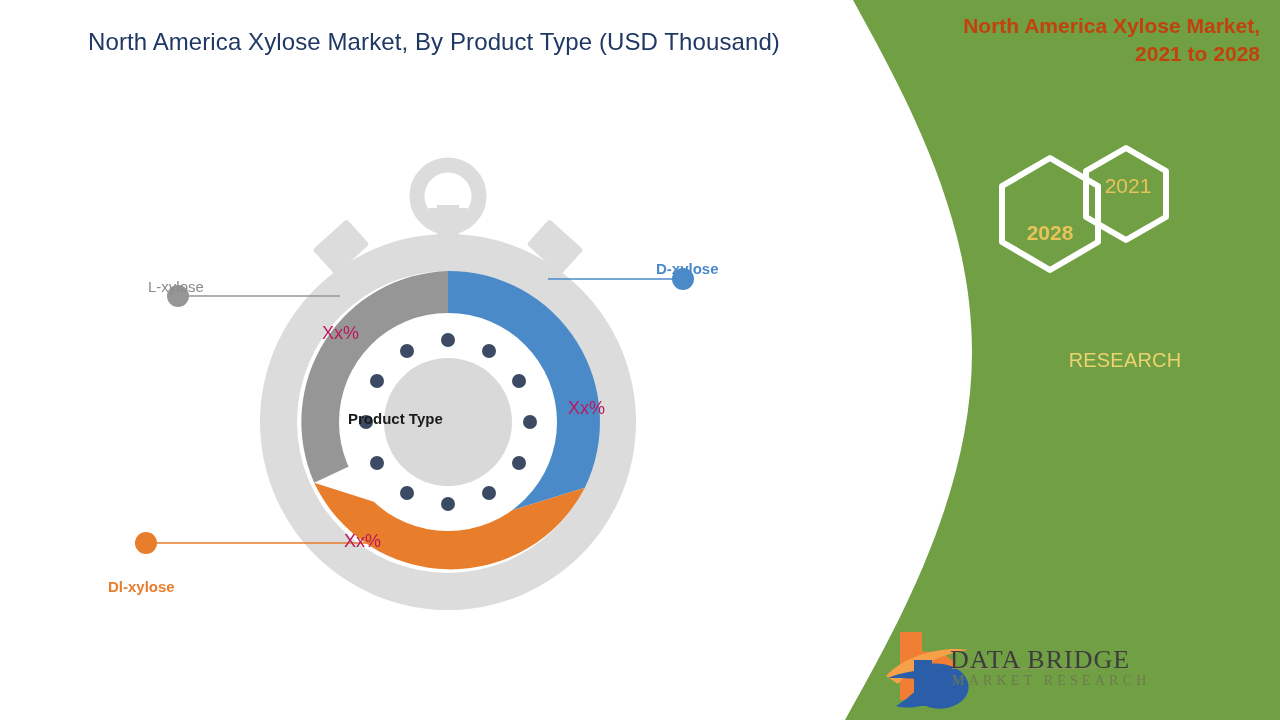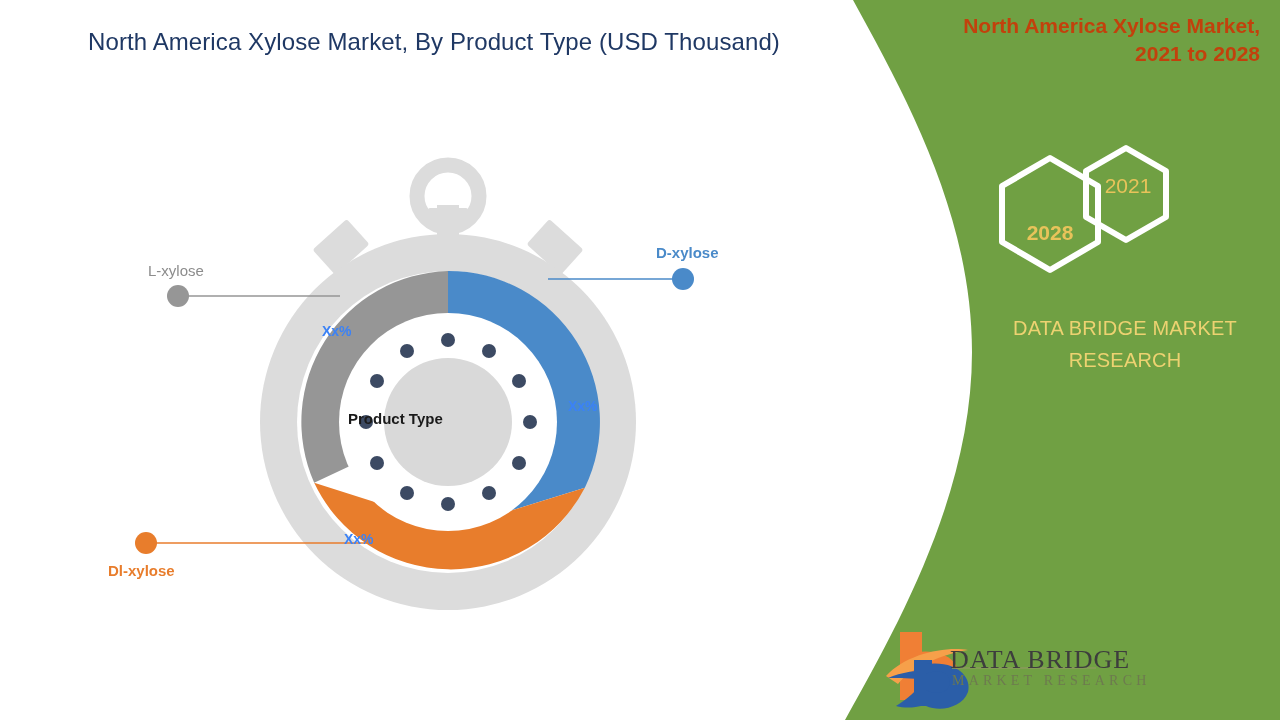--- a/index.html
+++ b/index.html
@@ -15,26 +15,26 @@
   
   .chart-title{
     position:absolute;left:88px;top:28px;
     font-size:24px;font-weight:400;letter-spacing:0.1px;
     color:#1F3864;white-space:nowrap;
   }
 
   .svg-layer{position:absolute;left:0;top:0;width:1280px;height:720px;}
 
   
-  .lbl{position:absolute;font-size:15px;font-weight:700;white-space:nowrap;}
+  .lbl{position:absolute;font-size:15px;font-weight:700;white-space:nowrap;margin-top:16px;}
   .lbl-lx{left:148px;top:262px;color:#8C8C8C;font-weight:400;font-size:15px;text-align:right;}
   .lbl-dx{left:656px;top:244px;color:#4A8AC9;font-weight:700;font-size:15px;}
   .lbl-dlx{left:108px;top:562px;color:#E87D2C;font-weight:700;font-size:15px;}
 
-  .pct{position:absolute;font-size:14px;font-weight:700;color:#3b82f6;white-space:nowrap;}
+  .pct{position:absolute;font-size:18px;font-weight:400;color:#be185d;white-space:nowrap;}
   .pct-gray{left:322px;top:323px;}
   .pct-blue{left:568px;top:398px;}
   .pct-orange{left:344px;top:531px;}
 
   .center-label{
     position:absolute;left:348px;top:410px;width:200px;text-align:left;
     font-size:15px;font-weight:700;color:#1a1a1a;
   }
 
   
@@ -182,20 +182,20 @@
 
   <div class="panel-title">
     <span>North America Xylose Market,</span><br>
     <span>2021 to 2028</span>
   </div>
 
   <div class="hex-text hex-2021">2021</div>
   <div class="hex-text hex-2028">2028</div>
 
   <div class="brand-text">
-    <span>DATA BRIDGE MARKET</span><br>
+    <br>
     <span>RESEARCH</span>
   </div>
 
   <div class="logo-word">DATA BRIDGE</div>
   <div class="logo-sub">MARKET RESEARCH</div>
 
 </div>
 
 </body></html>

